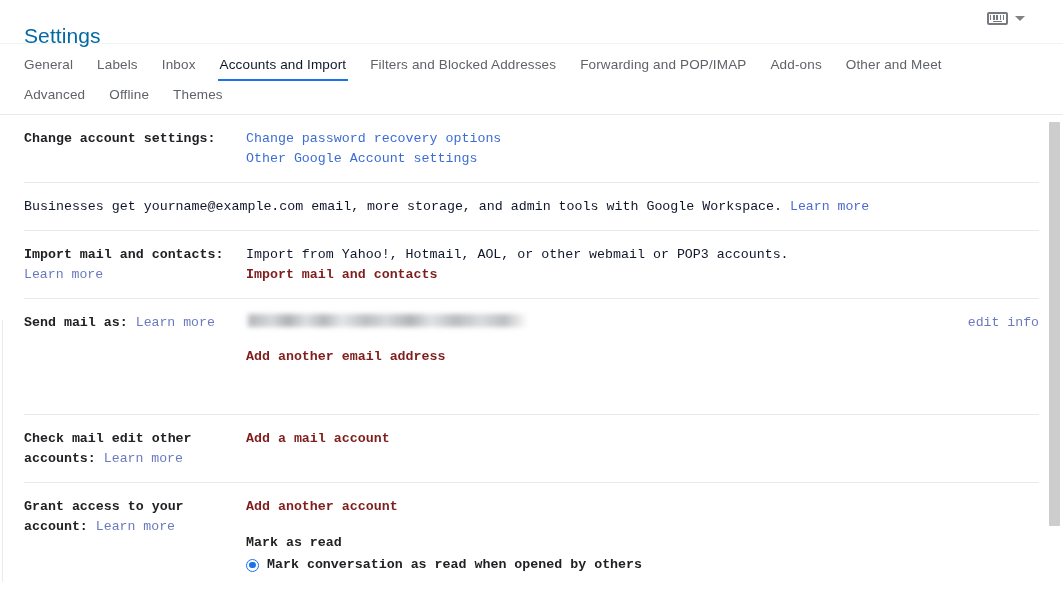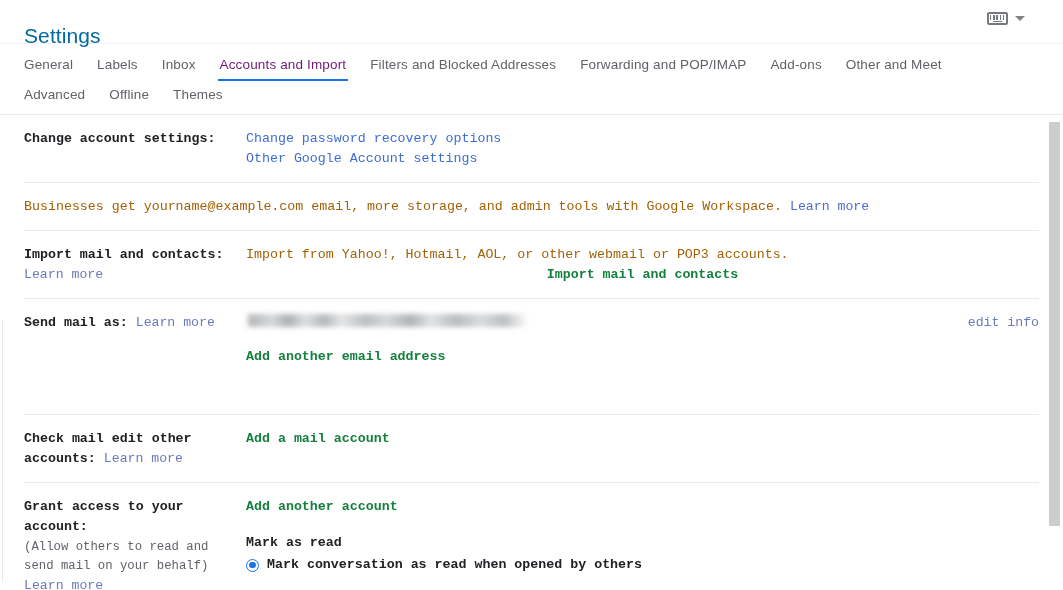--- a/index.html
+++ b/index.html
@@ -90,21 +90,21 @@
     font-size: 13.5px;
     color: #5f6368;
     padding: 13px 12px 9px 12px;
     position: relative;
     white-space: nowrap;
     cursor: pointer;
     letter-spacing: .15px;
   }
   .tab:first-child { padding-left: 0; }
   .tab.active {
-    color: #701a75;
+    color: #0f172a;
   }
   .tab.active::after {
     content: "";
     position: absolute;
     left: 10px;
     right: 10px;
     bottom: 0;
     height: 2px;
     background: #1a73e8;
   }
@@ -146,29 +146,29 @@
   .sec-body {
     flex: 1 1 auto;
     position: relative;
     min-width: 0;
   }
   a.link {
     color: #3c6dd4;
     text-decoration: none;
     cursor: pointer;
   }
-  a.link.bold { font-weight: bold; color: #15803d; text-align: center; }
+  a.link.bold { font-weight: bold; color: #7f1d1d; }
   a.learn {
     color: #6b79bd;
     text-decoration: none;
     font-size: 13.2px;
     cursor: pointer;
   }
   a.learn.inline { color: #4e6ad0; }
-  .plain { color: #a16207; }
+  .plain { color: #0f172a; }
   .stack > * { display: block; }
   .stack a.link { margin-bottom: 0px; }
 
   
   .redacted {
     display: inline-block;
     height: 13px;
     width: 282px;
     border-radius: 2px;
     background:
@@ -348,21 +348,20 @@
       <a class="learn">Learn more</a>
     </div>
     <div class="sec-body">
       <a class="link bold">Add a mail account</a>
     </div>
   </div>
 
   <div class="section">
     <div class="sec-label">
       <span class="title">Grant access to your account:</span>
-      <span class="sub">(Allow others to read and send mail on your behalf)</span>
       <a class="learn">Learn more</a>
     </div>
     <div class="sec-body">
       <a class="link bold">Add another account</a>
       <div class="subhead">Mark as read</div>
       <div class="radio-row">
         <span class="radio checked"></span>
         <span>Mark conversation as read when opened by others</span>
       </div>
       

